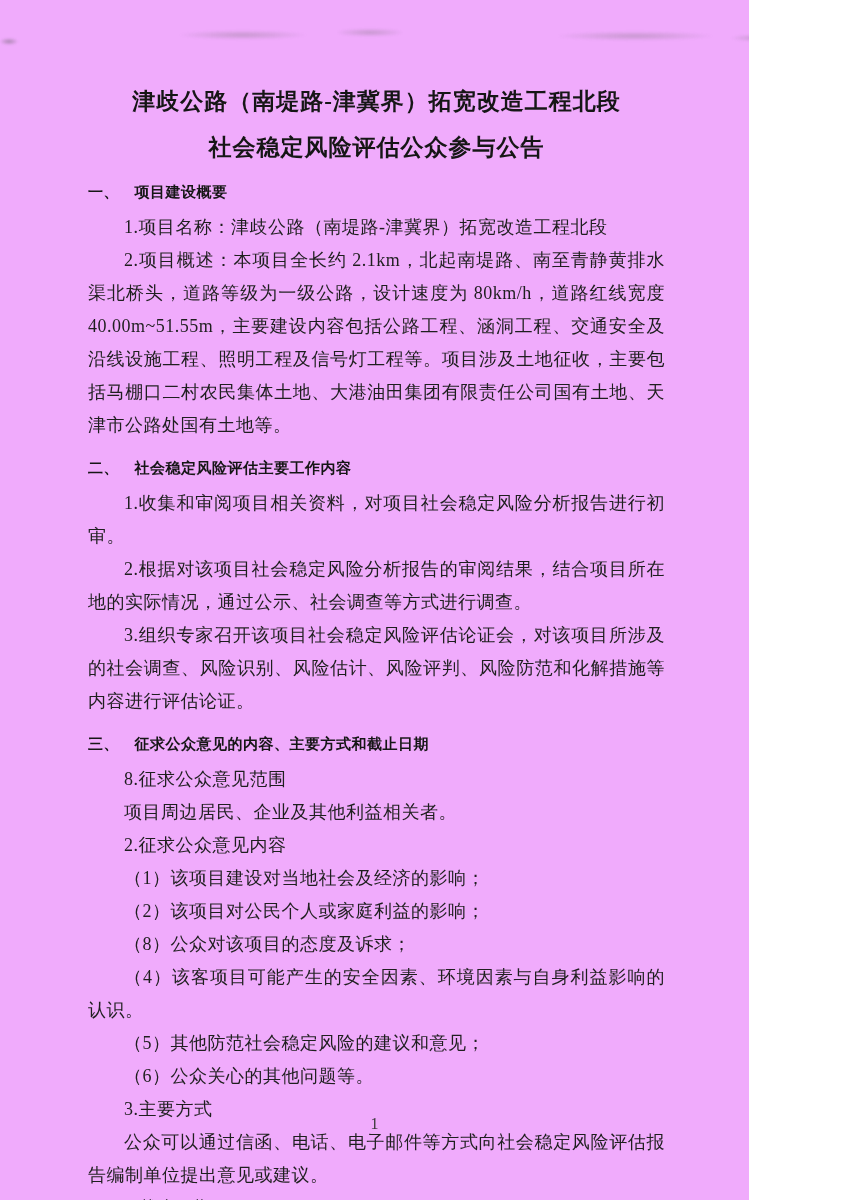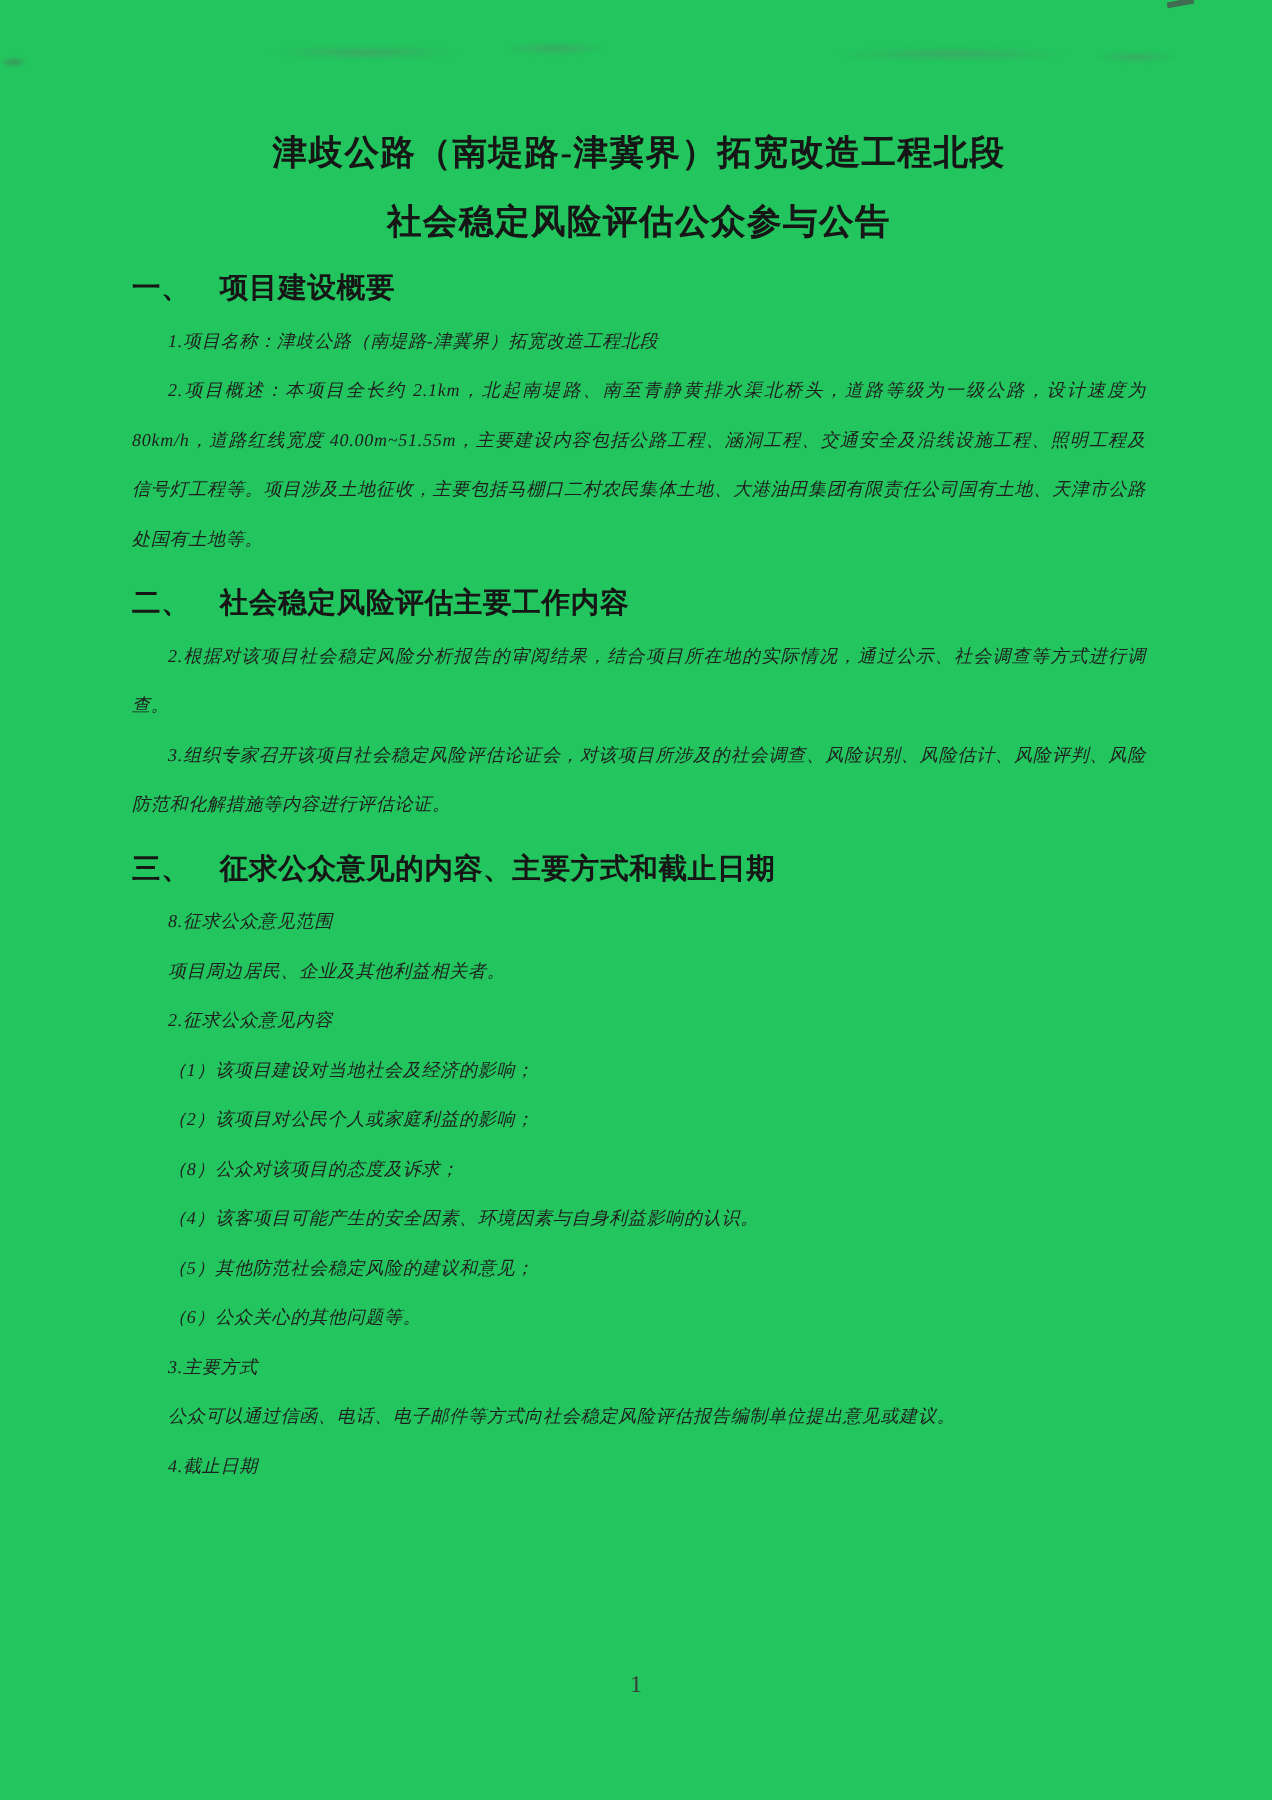--- a/index.html
+++ b/index.html
@@ -2,59 +2,58 @@
 <html lang="zh"><head>
 <meta charset="utf-8">
 <style>
   html, body {
     margin: 0;
     padding: 0;
     background: #ffffff;
   }
   .page {
     position: relative;
-    width: 848px;
+    width: 749px;
     height: 1200px;
-    background: #22c55e;
+    background: #f0abfc;
     overflow: hidden;
     font-family: "Liberation Serif", "DejaVu Serif", serif;
     color: #1f1f1f;
   }
   .content {
     padding: 86px 84px 0 88px;
   }
   .title {
     font-size: 23px;
     font-weight: bold;
     text-align: center;
     color: #161616;
     line-height: 32px;
     letter-spacing: 1px;
     margin: 0 0 14px 0;
   }
   .subtitle {
     margin: 0 0 12px 0;
   }
   .sec-heading {
-    font-size: 19px;
+    font-size: 15px;
     font-weight: bold;
     color: #161616;
     line-height: 33px;
     letter-spacing: 0.5px;
     margin: 10px 0 2px 0;
     text-indent: 0;
   }
   .para {
-    font-size: 12px;
+    font-size: 18px;
     line-height: 33px;
     text-align: justify;
     text-indent: 2em;
     letter-spacing: 0.5px;
     margin: 0;
-    font-style: italic;
   }
   .page-number {
     position: absolute;
     left: 0;
     right: 0;
     top: 1116px;
     text-align: center;
     font-size: 16px;
     line-height: 16px;
     color: #3a3a3a;
@@ -98,20 +97,21 @@
   <div class="content">
 
     <div class="title">津歧公路（南堤路-津冀界）拓宽改造工程北段</div>
     <div class="title subtitle">社会稳定风险评估公众参与公告</div>
 
     <div class="sec-heading">一、　项目建设概要</div>
     <p class="para">1.项目名称：津歧公路（南堤路-津冀界）拓宽改造工程北段</p>
     <p class="para">2.项目概述：本项目全长约 2.1km，北起南堤路、南至青静黄排水渠北桥头，道路等级为一级公路，设计速度为 80km/h，道路红线宽度 40.00m~51.55m，主要建设内容包括公路工程、涵洞工程、交通安全及沿线设施工程、照明工程及信号灯工程等。项目涉及土地征收，主要包括马棚口二村农民集体土地、大港油田集团有限责任公司国有土地、天津市公路处国有土地等。</p>
 
     <div class="sec-heading">二、　社会稳定风险评估主要工作内容</div>
+    <p class="para">1.收集和审阅项目相关资料，对项目社会稳定风险分析报告进行初审。</p>
     <p class="para">2.根据对该项目社会稳定风险分析报告的审阅结果，结合项目所在地的实际情况，通过公示、社会调查等方式进行调查。</p>
     <p class="para">3.组织专家召开该项目社会稳定风险评估论证会，对该项目所涉及的社会调查、风险识别、风险估计、风险评判、风险防范和化解措施等内容进行评估论证。</p>
 
     <div class="sec-heading">三、　征求公众意见的内容、主要方式和截止日期</div>
     <p class="para">8.征求公众意见范围</p>
     <p class="para">项目周边居民、企业及其他利益相关者。</p>
     <p class="para">2.征求公众意见内容</p>
     <p class="para">（1）该项目建设对当地社会及经济的影响；</p>
     <p class="para">（2）该项目对公民个人或家庭利益的影响；</p>
     <p class="para">（8）公众对该项目的态度及诉求；</p>

